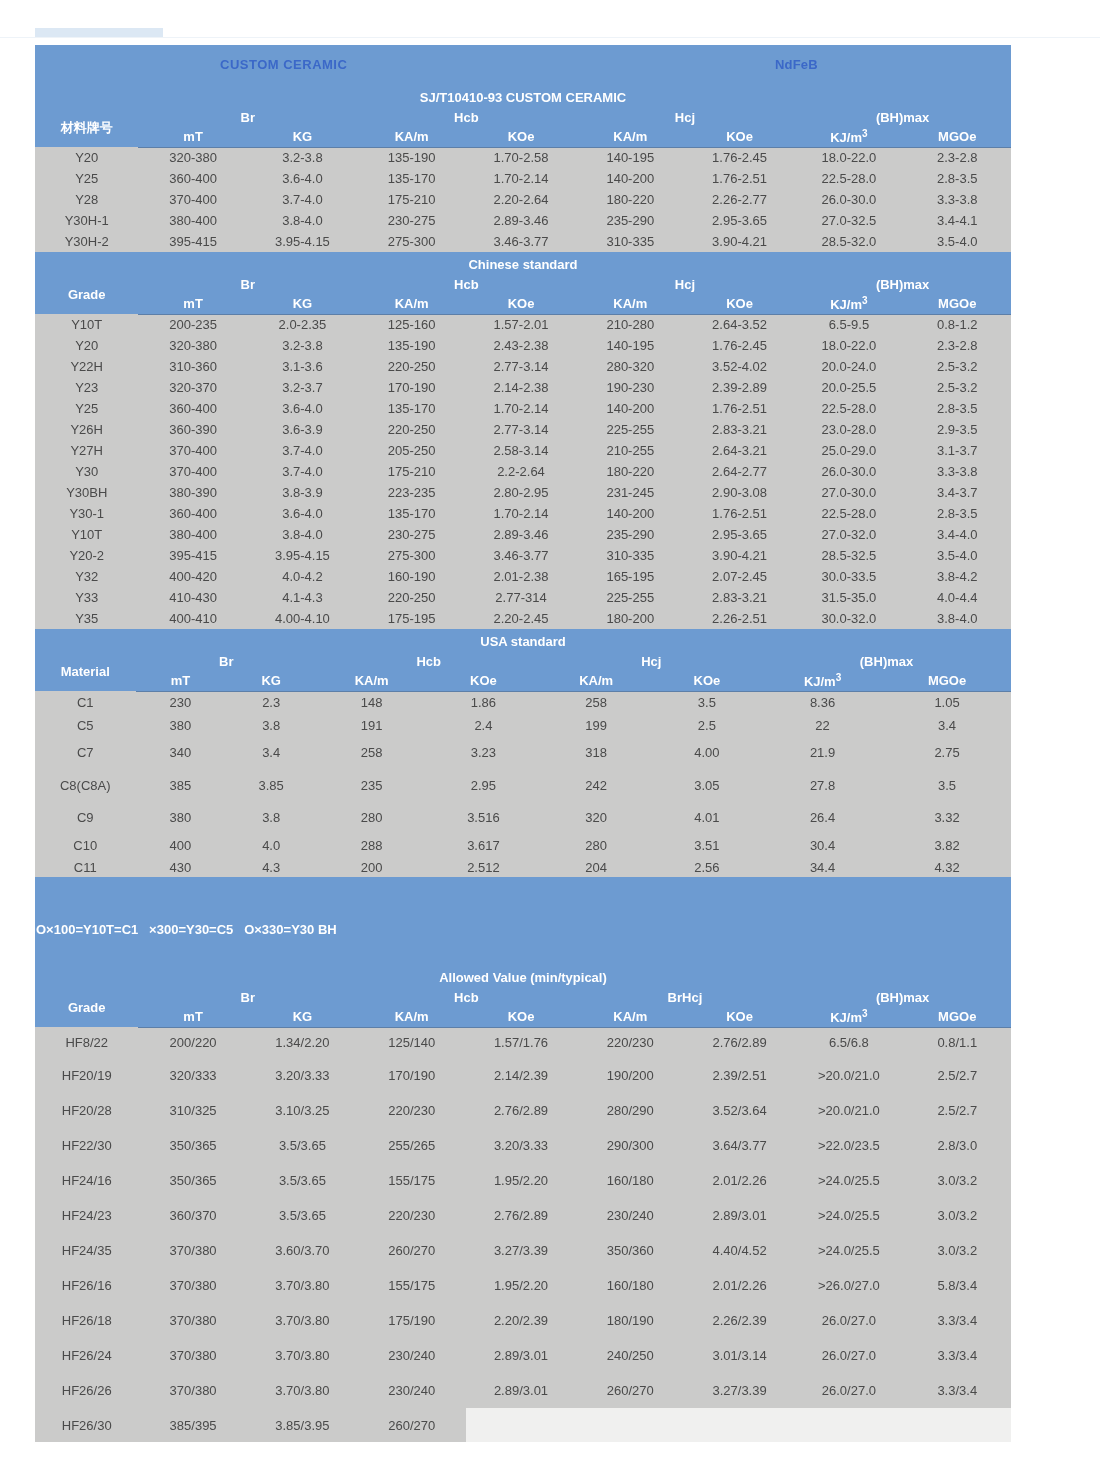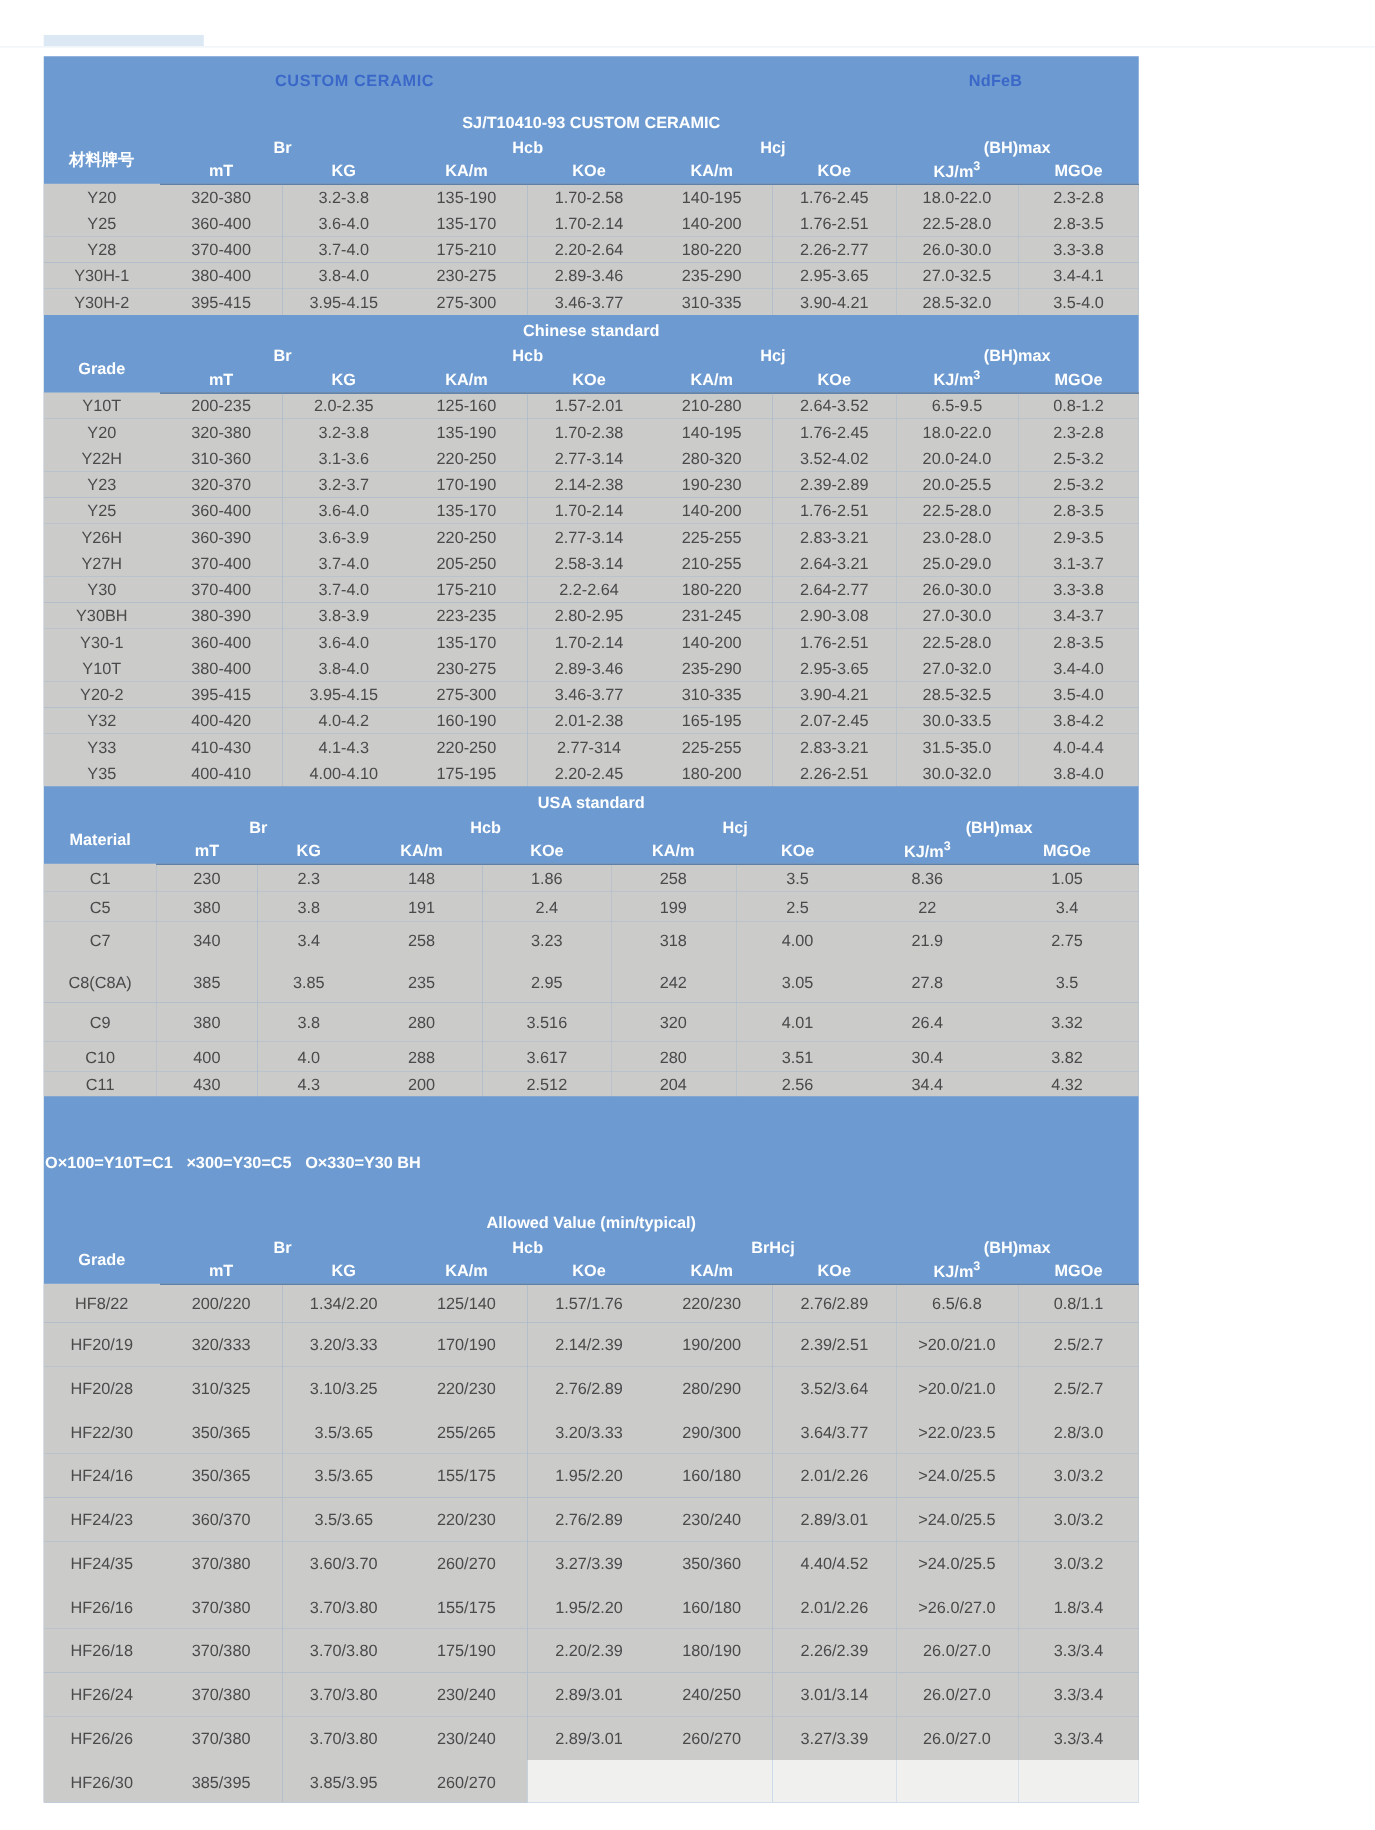--- a/index.html
+++ b/index.html
@@ -10,21 +10,21 @@
   }
   .top-artifact {
     position:absolute; left:35px; top:28px; width:128px; height:9px;
     background:#dce8f4;
   }
   .top-hairline {
     position:absolute; left:0; top:37px; width:1100px; height:1px;
     background:#eef3f8;
   }
   .panel {
-    position:absolute; left:35px; top:45px; width:876px;
+    position:absolute; left:35px; top:45px; width:976px;
     background:#6d9bd1;
   }
   .topband { position:relative; height:40px; }
   .nav-link {
     position:absolute; top:12px; font-size:13px; font-weight:bold;
     color:#3b68c8; text-decoration:none; letter-spacing:0.5px; cursor:pointer;
   }
   .nav-left  { left:185px; }
   .nav-right { left:740px; letter-spacing:0.2px; }
 
@@ -213,21 +213,21 @@
           <td>210-280</td>
           <td>2.64-3.52</td>
           <td>6.5-9.5</td>
           <td>0.8-1.2</td>
         </tr>
         <tr>
           <td>Y20</td>
           <td>320-380</td>
           <td>3.2-3.8</td>
           <td>135-190</td>
-          <td>1.70-2.38</td>
+          <td>2.43-2.38</td>
           <td>140-195</td>
           <td>1.76-2.45</td>
           <td>18.0-22.0</td>
           <td>2.3-2.8</td>
         </tr>
         <tr>
           <td>Y22H</td>
           <td>310-360</td>
           <td>3.1-3.6</td>
           <td>220-250</td>
@@ -605,21 +605,21 @@
         </tr>
         <tr>
           <td>HF26/16</td>
           <td>370/380</td>
           <td>3.70/3.80</td>
           <td>155/175</td>
           <td>1.95/2.20</td>
           <td>160/180</td>
           <td>2.01/2.26</td>
           <td>&gt;26.0/27.0</td>
-          <td>1.8/3.4</td>
+          <td>5.8/3.4</td>
         </tr>
         <tr>
           <td>HF26/18</td>
           <td>370/380</td>
           <td>3.70/3.80</td>
           <td>175/190</td>
           <td>2.20/2.39</td>
           <td>180/190</td>
           <td>2.26/2.39</td>
           <td>26.0/27.0</td>

